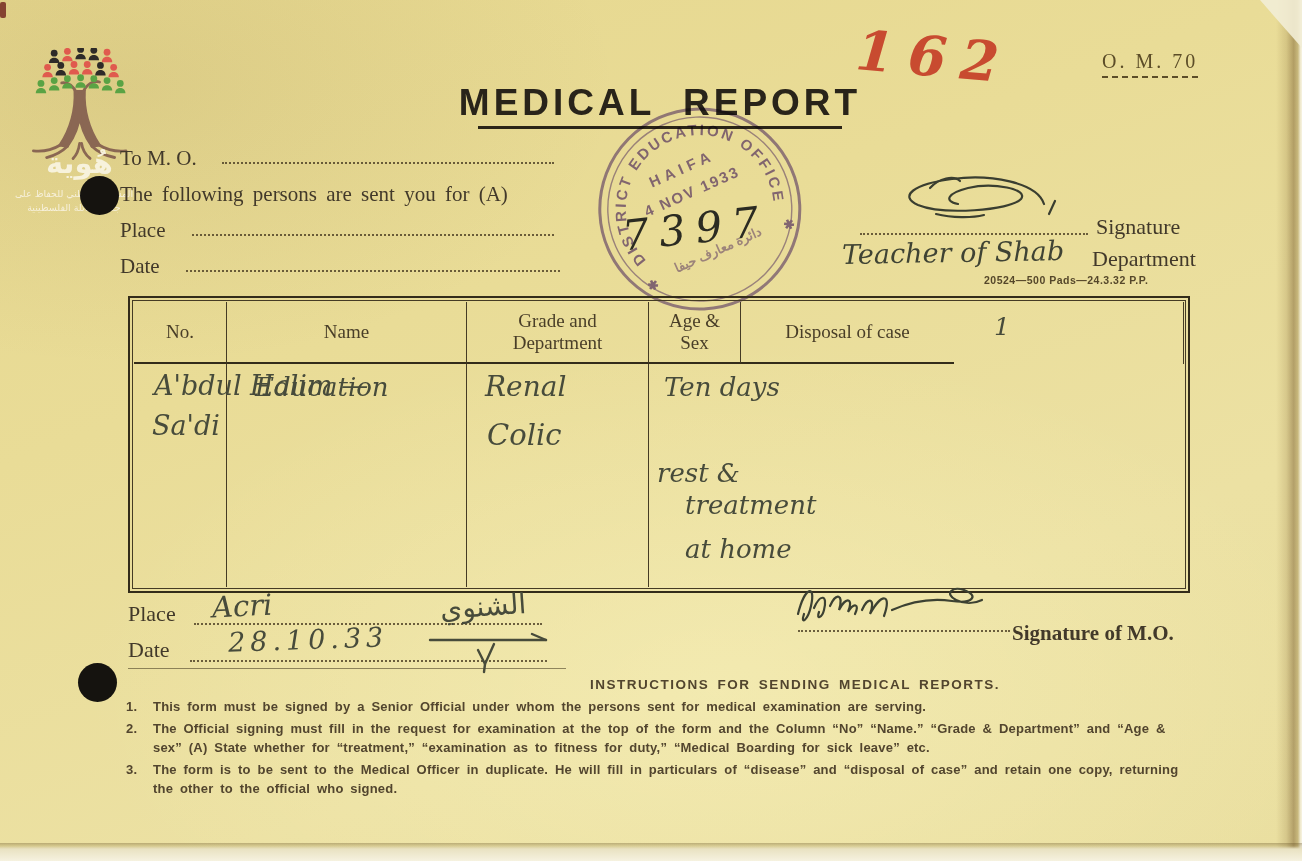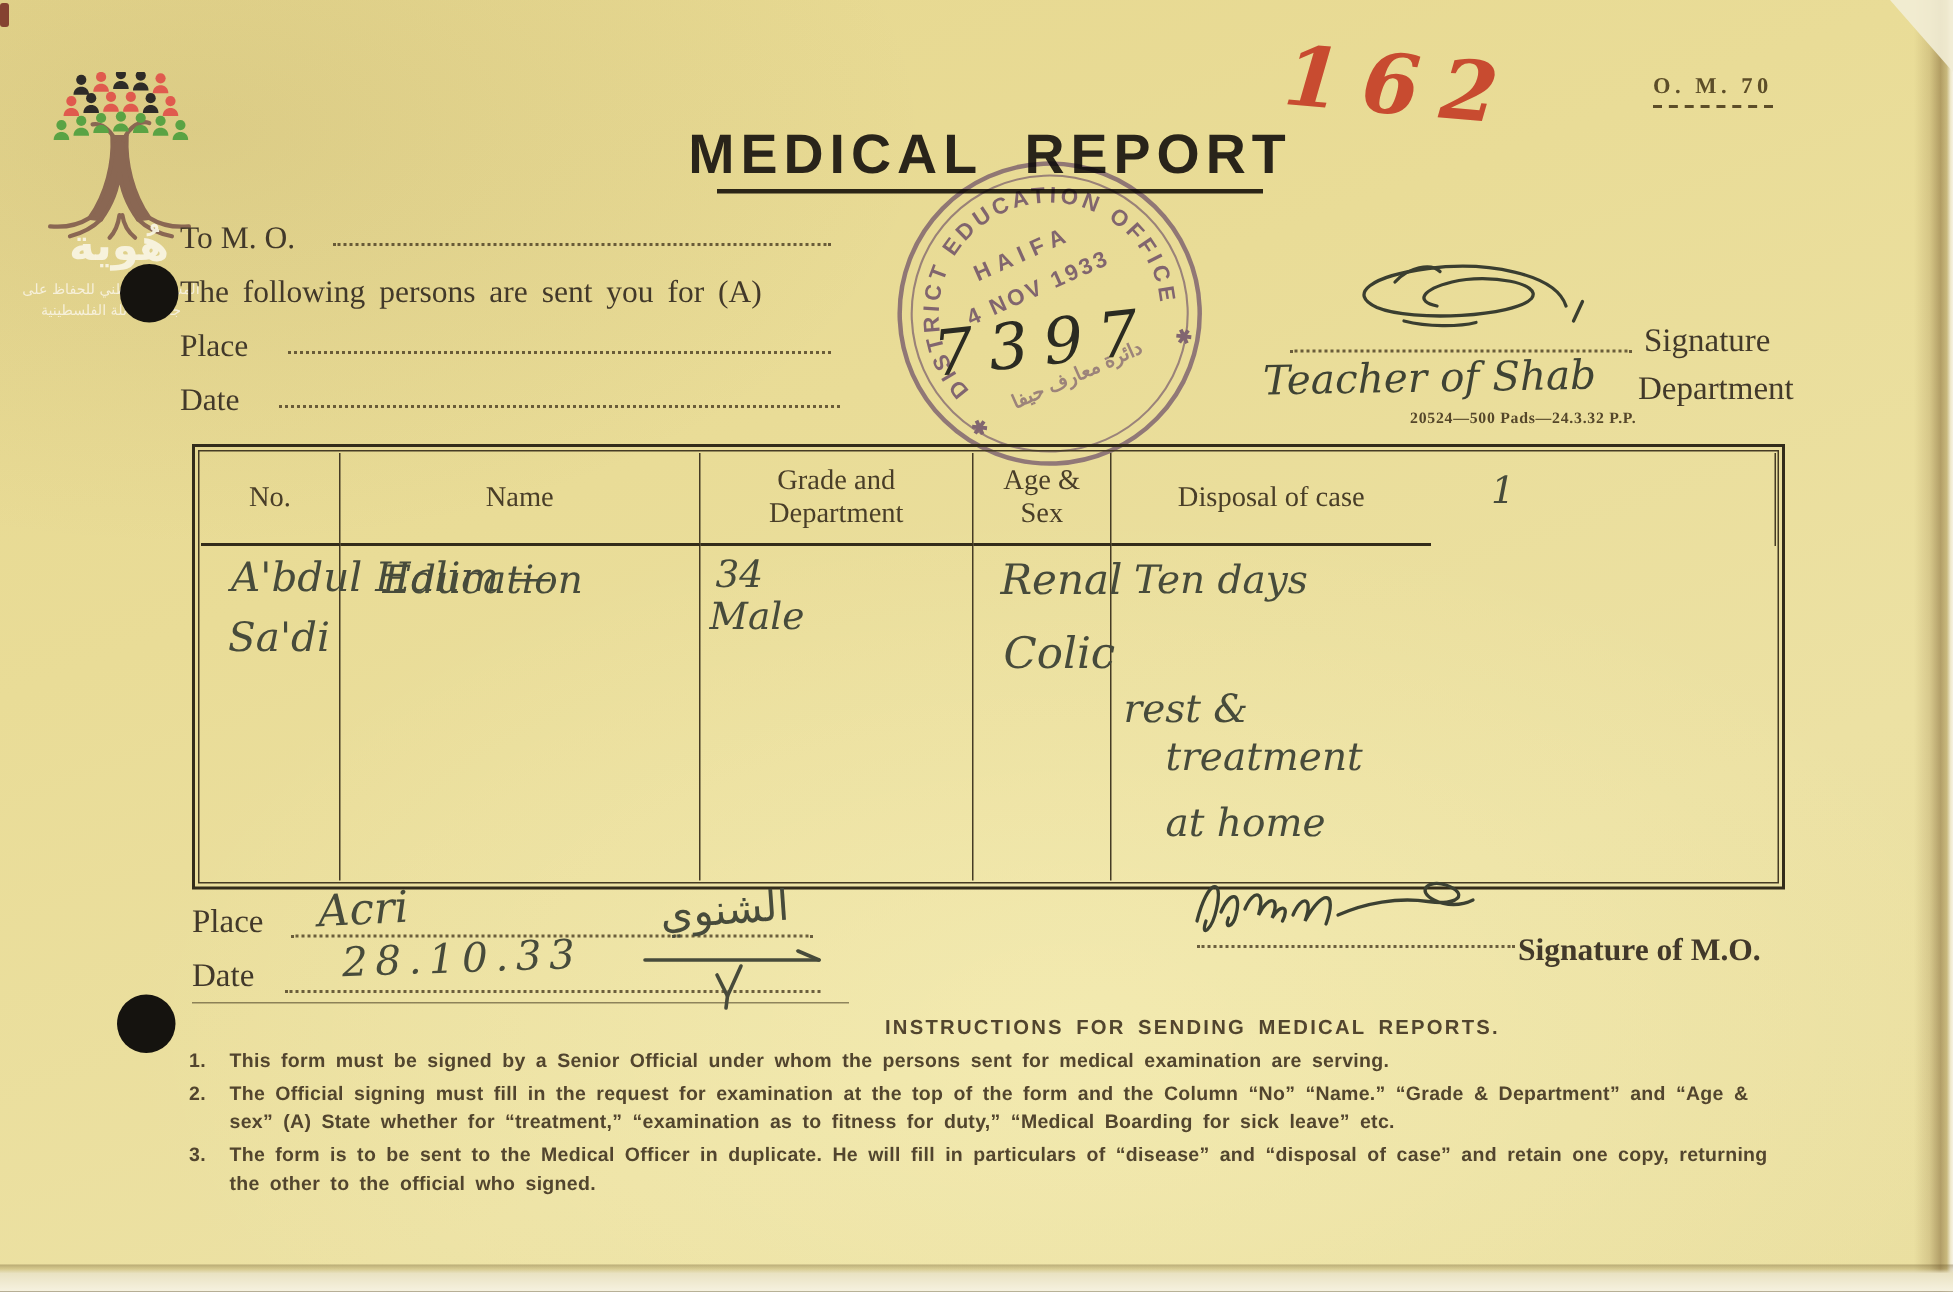--- a/index.html
+++ b/index.html
@@ -6,21 +6,21 @@
   .paper{
     position:relative;width:1302px;height:861px;overflow:hidden;
     background:
       radial-gradient(ellipse 900px 500px at 55% 80%, rgba(255,250,200,.35), rgba(255,250,200,0) 70%),
       radial-gradient(ellipse 700px 400px at 10% 10%, rgba(120,95,40,.10), rgba(120,95,40,0) 70%),
       linear-gradient(160deg,#e6d78e 0%,#e9dc97 35%,#ece1a3 70%,#eadfa0 100%);
     font-family:"Liberation Serif", serif;color:#42392a;
   }
   .abs{position:absolute;}
   .serif{font-family:"Liberation Serif", serif;color:#42392a;}
-  .sans{font-family:Liberation Serif, serif;}
+  .sans{font-family:Liberation Sans, sans-serif;margin-left:44px;}
   .hw{font-family:"DejaVu Serif", serif;font-style:italic;color:#474b3b;white-space:nowrap;}
   .dots{height:0;border-bottom:2px dotted rgba(74,60,34,.8);}
   .rule{height:0;border-bottom:1.5px solid rgba(62,51,28,.55);}
   .title{font-family:"Liberation Sans", sans-serif;font-weight:800;font-size:37px;
          letter-spacing:4px;word-spacing:14px;color:#29241a;text-align:center;}
   .instr{font-family:"Liberation Sans", sans-serif;font-weight:700;font-size:13px;
          color:#52452e;letter-spacing:.2px;word-spacing:3px;line-height:1.5;}
   .hole{background:#15130f;border-radius:50%;}
   .tbl-outer{border:2px solid #332c1a;}
   .tbl-inner{position:absolute;inset:2px;border:1.5px solid #453b24;}
@@ -90,21 +90,21 @@
   </svg>
   <div class="abs" style="left:46px;top:146px;font-family:'DejaVu Sans',sans-serif;font-weight:bold;font-size:29px;color:rgba(248,243,224,.95);">هُوية</div>
   <div class="abs" style="left:8px;top:188px;width:132px;text-align:center;font-family:'DejaVu Sans',sans-serif;font-size:9.5px;color:rgba(248,243,226,.9);">المشروع الوطني للحفاظ على</div>
   <div class="abs" style="left:14px;top:202px;width:120px;text-align:center;font-family:'DejaVu Sans',sans-serif;font-size:9.5px;color:rgba(248,243,226,.9);">جذور العائلة الفلسطينية</div>
   <div class="abs hole" style="left:80px;top:176px;width:39px;height:39px;"></div>
   <div class="abs hole" style="left:78px;top:663px;width:39px;height:39px;"></div>
 
   <div class="abs title" style="left:400px;top:82px;width:520px;">MEDICAL REPORT</div>
   <div class="abs" style="left:478px;top:126px;width:364px;height:2.5px;background:#2b2517;"></div>
   <div class="abs" style="left:856px;top:24px;font-family:'DejaVu Serif',serif;font-style:italic;font-weight:bold;font-size:55px;letter-spacing:14px;color:#c84b30;transform:rotate(5deg);">162</div>
-  <div class="abs" style="left:1102px;top:50px;font-size:15px;letter-spacing:3px;color:#5c4d28;font-weight:bold;border-bottom:2px dashed #5c4d28;padding-bottom:3px;">O. M. 70</div>
+  <div class="abs" style="left:1102px;top:50px;font-size:20px;letter-spacing:3px;color:#5c4d28;font-weight:normal;border-bottom:2px dashed #5c4d28;padding-bottom:3px;">O. M. 70</div>
 
   <div class="abs serif" style="left:120px;top:146px;font-size:21px;">To M. O.</div>
   <div class="abs dots" style="left:222px;top:162px;width:332px;"></div>
   <div class="abs serif" style="left:120px;top:182px;font-size:21px;word-spacing:4px;">The following persons are sent you for (A)</div>
   <div class="abs serif" style="left:120px;top:218px;font-size:21px;">Place</div>
   <div class="abs dots" style="left:192px;top:234px;width:362px;"></div>
   <div class="abs serif" style="left:120px;top:254px;font-size:21px;">Date</div>
   <div class="abs dots" style="left:186px;top:270px;width:374px;"></div>
 
   <svg class="abs stamp" style="left:580px;top:92px;" width="240" height="235" viewBox="0 0 240 235">
@@ -151,24 +151,20 @@
         <span class="abs hw" style="left:40px;top:10px;font-size:25px;">1</span>
       </div>
       <div class="dcell">
         <span class="abs hw" style="left:20px;top:6px;font-size:27px;z-index:3;">A'bdul Halim —</span>
         <span class="abs hw" style="left:18px;top:46px;font-size:27px;">Sa'di</span>
       </div>
       <div class="dcell">
         <span class="abs hw" style="left:28px;top:8px;font-size:26px;">Education</span>
       </div>
       <div class="dcell">
-        <span class="abs hw" style="left:10px;top:4px;font-size:25px;">34</span>
-        <span class="abs hw" style="left:6px;top:32px;font-size:25px;">Male</span>
-      </div>
-      <div class="dcell">
         <span class="abs hw" style="left:18px;top:6px;font-size:28px;">Renal</span>
         <span class="abs hw" style="left:20px;top:54px;font-size:29px;">Colic</span>
       </div>
       <div class="dcell last">
         <span class="abs hw" style="left:15px;top:8px;font-size:26px;">Ten days</span>
         <span class="abs hw" style="left:8px;top:70px;font-size:26px;margin-top:24px;">rest &amp;</span>
         <span class="abs hw" style="left:36px;top:126px;font-size:26px;">treatment</span>
         <span class="abs hw" style="left:36px;top:170px;font-size:26px;">at home</span>
       </div>
     </div>

